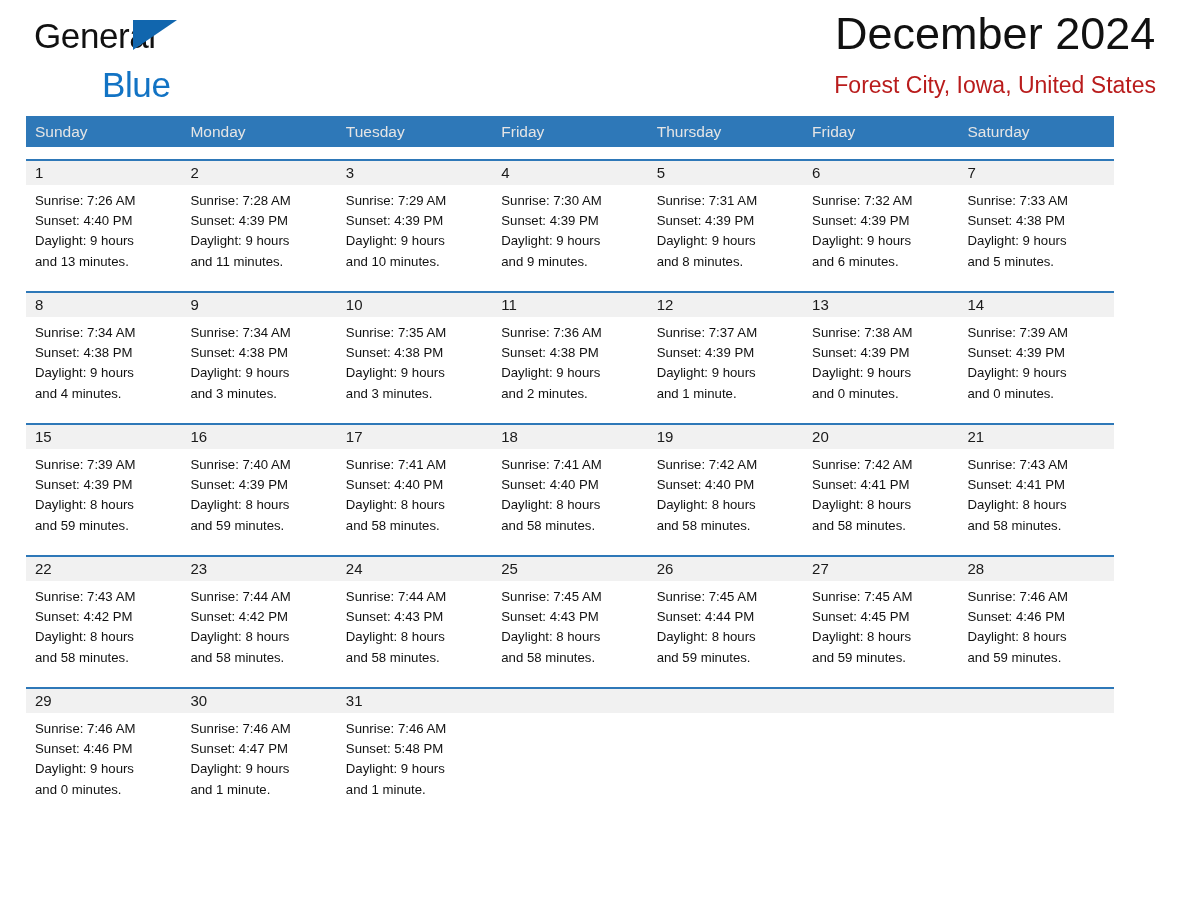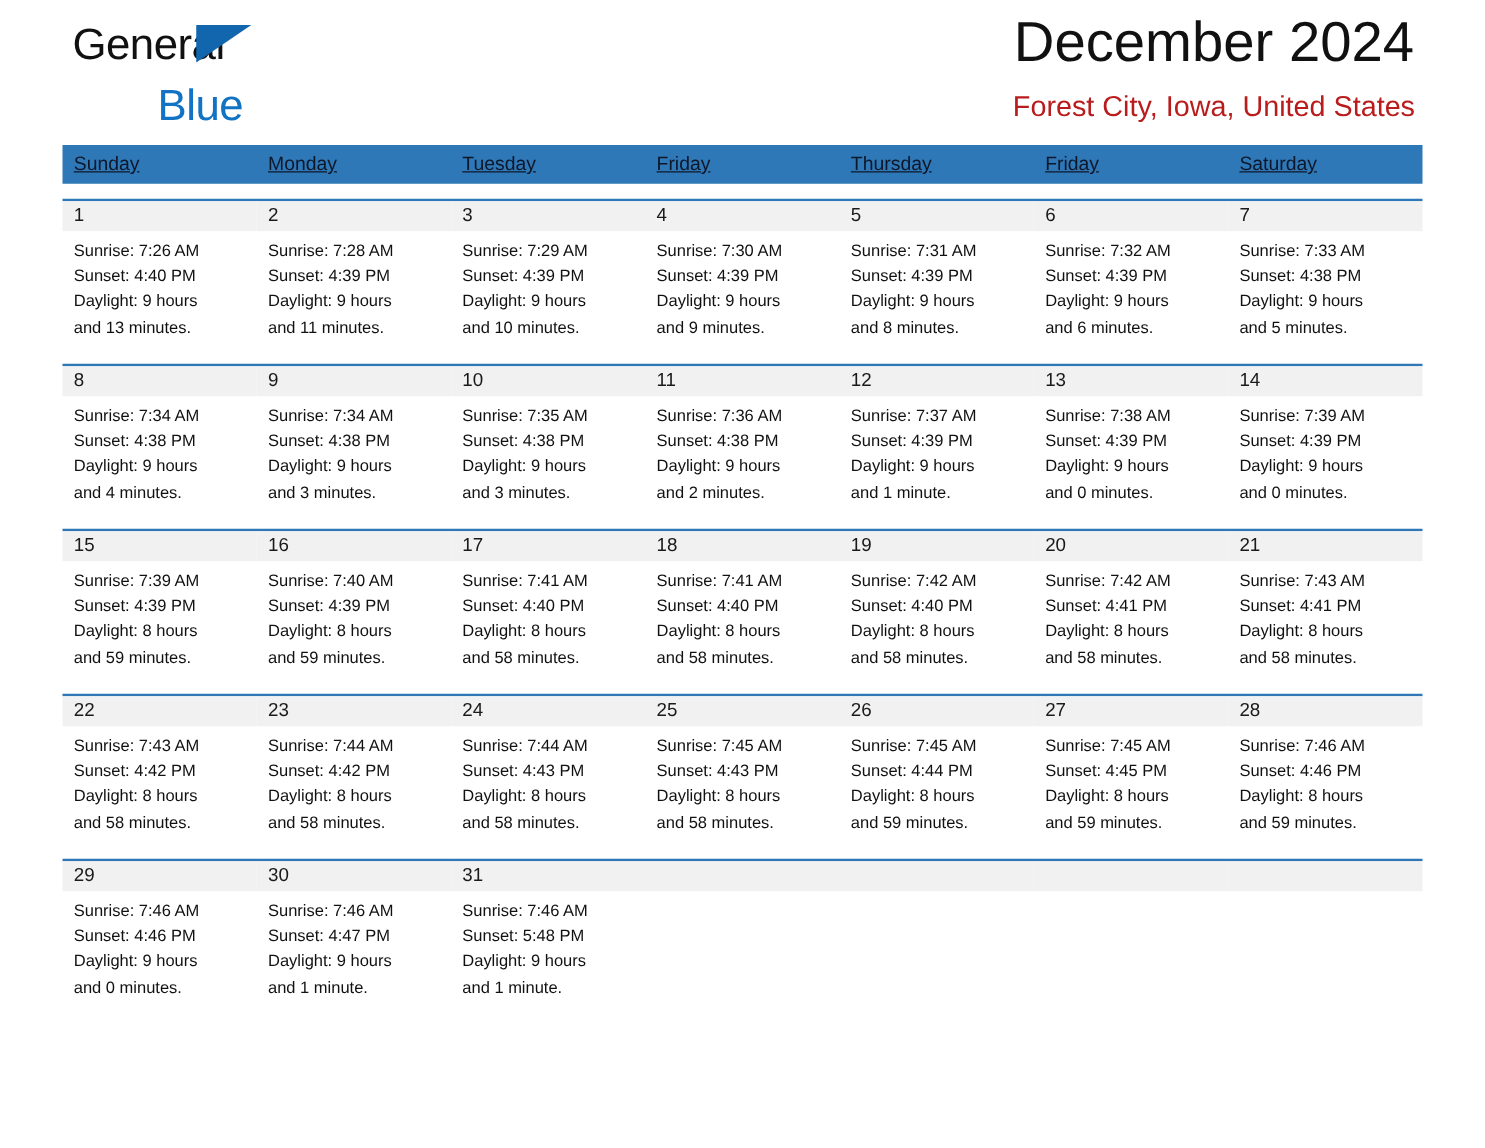--- a/index.html
+++ b/index.html
@@ -13,21 +13,21 @@
     height: 918px;
     font-family: "Liberation Sans", sans-serif;
     color: #000000;
     overflow: hidden;
   }
   .page {
     position: relative;
     width: 1188px;
     height: 918px;
     box-sizing: border-box;
-    padding: 0 50px;
+    padding: 0 26px;
   }
 
   
   .top {
     position: relative;
     height: 112px;
   }
   .logo {
     position: absolute;
     left: 8px;
@@ -90,27 +90,26 @@
     width: 1088px;
   }
   .weekdays {
     display: flex;
     background: #2e78b8;
     height: 31px;
     align-items: center;
   }
   .weekday {
     flex: 1 1 0;
-    color: #0f172a;
+    color: #e5e5e5;
     font-size: 15.5px;
     padding-left: 9px;
     box-sizing: border-box;
     line-height: 31px;
     white-space: nowrap;
-    text-decoration: underline;
   }
 
   .week {
     display: flex;
     border-top: 2.5px solid #2e78b8;
     margin-top: 12px;
     min-height: 118px;
   }
   .week:first-of-type {
     margin-top: 0;

